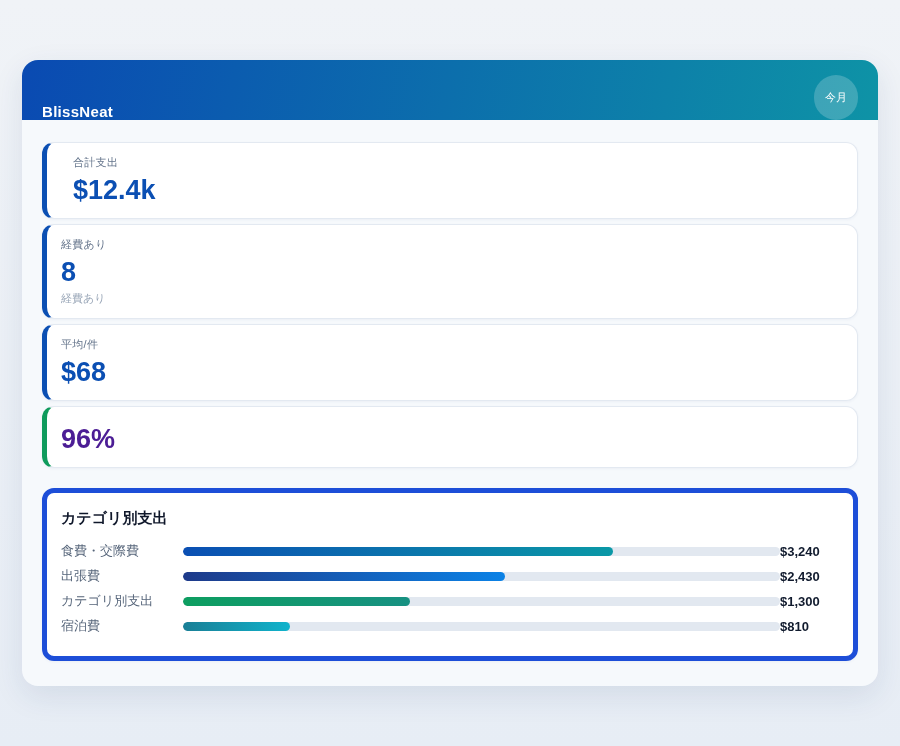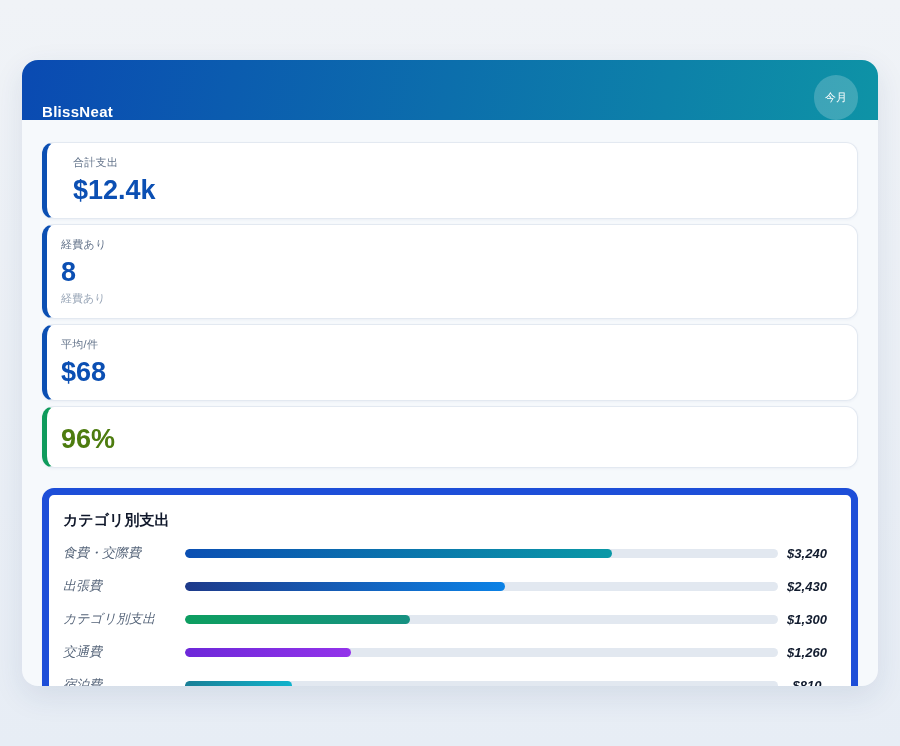--- a/index.html
+++ b/index.html
@@ -50,43 +50,43 @@
     box-shadow: 0 1px 3px rgba(30, 60, 110, 0.05);
   }
   .stat-label { font-size: 11px; color: #64748b; letter-spacing: 0.3px; }
   .stat-value { font-size: 27px; font-weight: bold; color: #0b4fb3; line-height: 1.15; margin-top: 5px; }
   .stat-sub { font-size: 11px; color: #9aa7b8; margin-top: 3px; min-height: 13px; }
   .stat-sub:empty { display: none; }
 
   .category-card {
     margin-top: 20px;
     background: #ffffff;
-    border: 7px solid #1d4ed8;
+    border: 5px solid #1d4ed8;
     border-radius: 12px;
     padding: 16px 15px 22px 14px;
     box-shadow: 0 1px 3px rgba(30, 60, 110, 0.05);
   }
   .category-title { font-size: 15px; font-weight: bold; color: #0f172a; margin-bottom: 14px; }
-  .category-rows { display: flex; flex-direction: column; gap: 16px; font-style: italic; }
+  .category-rows { display: flex; flex-direction: column; gap: 8px; }
   .category-row {
     display: grid;
     grid-template-columns: 122px 1fr 58px;
     align-items: center;
     column-gap: 0;
     height: 17px;
   }
   .row-label { font-size: 13px; color: #56657a; white-space: nowrap; }
   .bar-track {
     height: 9px;
     background: #e2e8f0;
     border-radius: 999px;
     overflow: hidden;
   }
   .bar-fill { height: 100%; border-radius: 999px; }
-  .row-value { font-size: 13px; font-weight: bold; color: #111b2e; text-align: center; }
+  .row-value { font-size: 13px; font-weight: bold; color: #111b2e; text-align: left; }
 </style>
 </head>
 <body>
 
 <div class="app-shell">
 
   <div class="app-header" style="background: linear-gradient(100deg, rgb(10, 74, 178) 0%, rgb(14, 147, 166) 100%);">
     <div class="app-title">BlissNeat</div>
     <div class="period-badge">今月</div>
   </div>
@@ -102,21 +102,21 @@
         <div class="stat-label">経費あり</div>
         <div class="stat-value" style="color: rgb(11, 79, 179);">8</div>
         <div class="stat-sub">経費あり</div>
       </div>
       <div class="stat-card" style="border-left-color: rgb(11, 79, 179);">
         <div class="stat-label">平均/件</div>
         <div class="stat-value" style="color: rgb(11, 79, 179);">$68</div>
 
       </div>
       <div class="stat-card" style="border-left-color: rgb(15, 155, 92);">
-        <div class="stat-value" style="color: #4d7c0f;">96%</div>
+        <div class="stat-value" style="color: #4c1d95;">96%</div>
 
       </div>
     </div>
 
     <div class="category-card">
       <div class="category-title">カテゴリ別支出</div>
       <div class="category-rows">
 
         <div class="category-row">
           <div class="row-label">食費・交際費</div>
@@ -135,27 +135,20 @@
         </div>
 
         <div class="category-row">
           <div class="row-label">カテゴリ別支出</div>
           <div class="bar-track">
             <div class="bar-fill" style="width: 38%; background: linear-gradient(90deg, rgb(13, 158, 96), rgb(23, 145, 130));"></div>
           </div>
           <div class="row-value">$1,300</div>
         </div>
 
-        <div class="category-row">
-          <div class="row-label">交通費</div>
-          <div class="bar-track">
-            <div class="bar-fill" style="width: 28%; background: linear-gradient(90deg, rgb(109, 40, 217), rgb(147, 51, 234));"></div>
-          </div>
-          <div class="row-value">$1,260</div>
-        </div>
 
         <div class="category-row">
           <div class="row-label">宿泊費</div>
           <div class="bar-track">
             <div class="bar-fill" style="width: 18%; background: linear-gradient(90deg, rgb(26, 127, 150), rgb(16, 179, 204));"></div>
           </div>
           <div class="row-value">$810</div>
         </div>
 
       </div>

